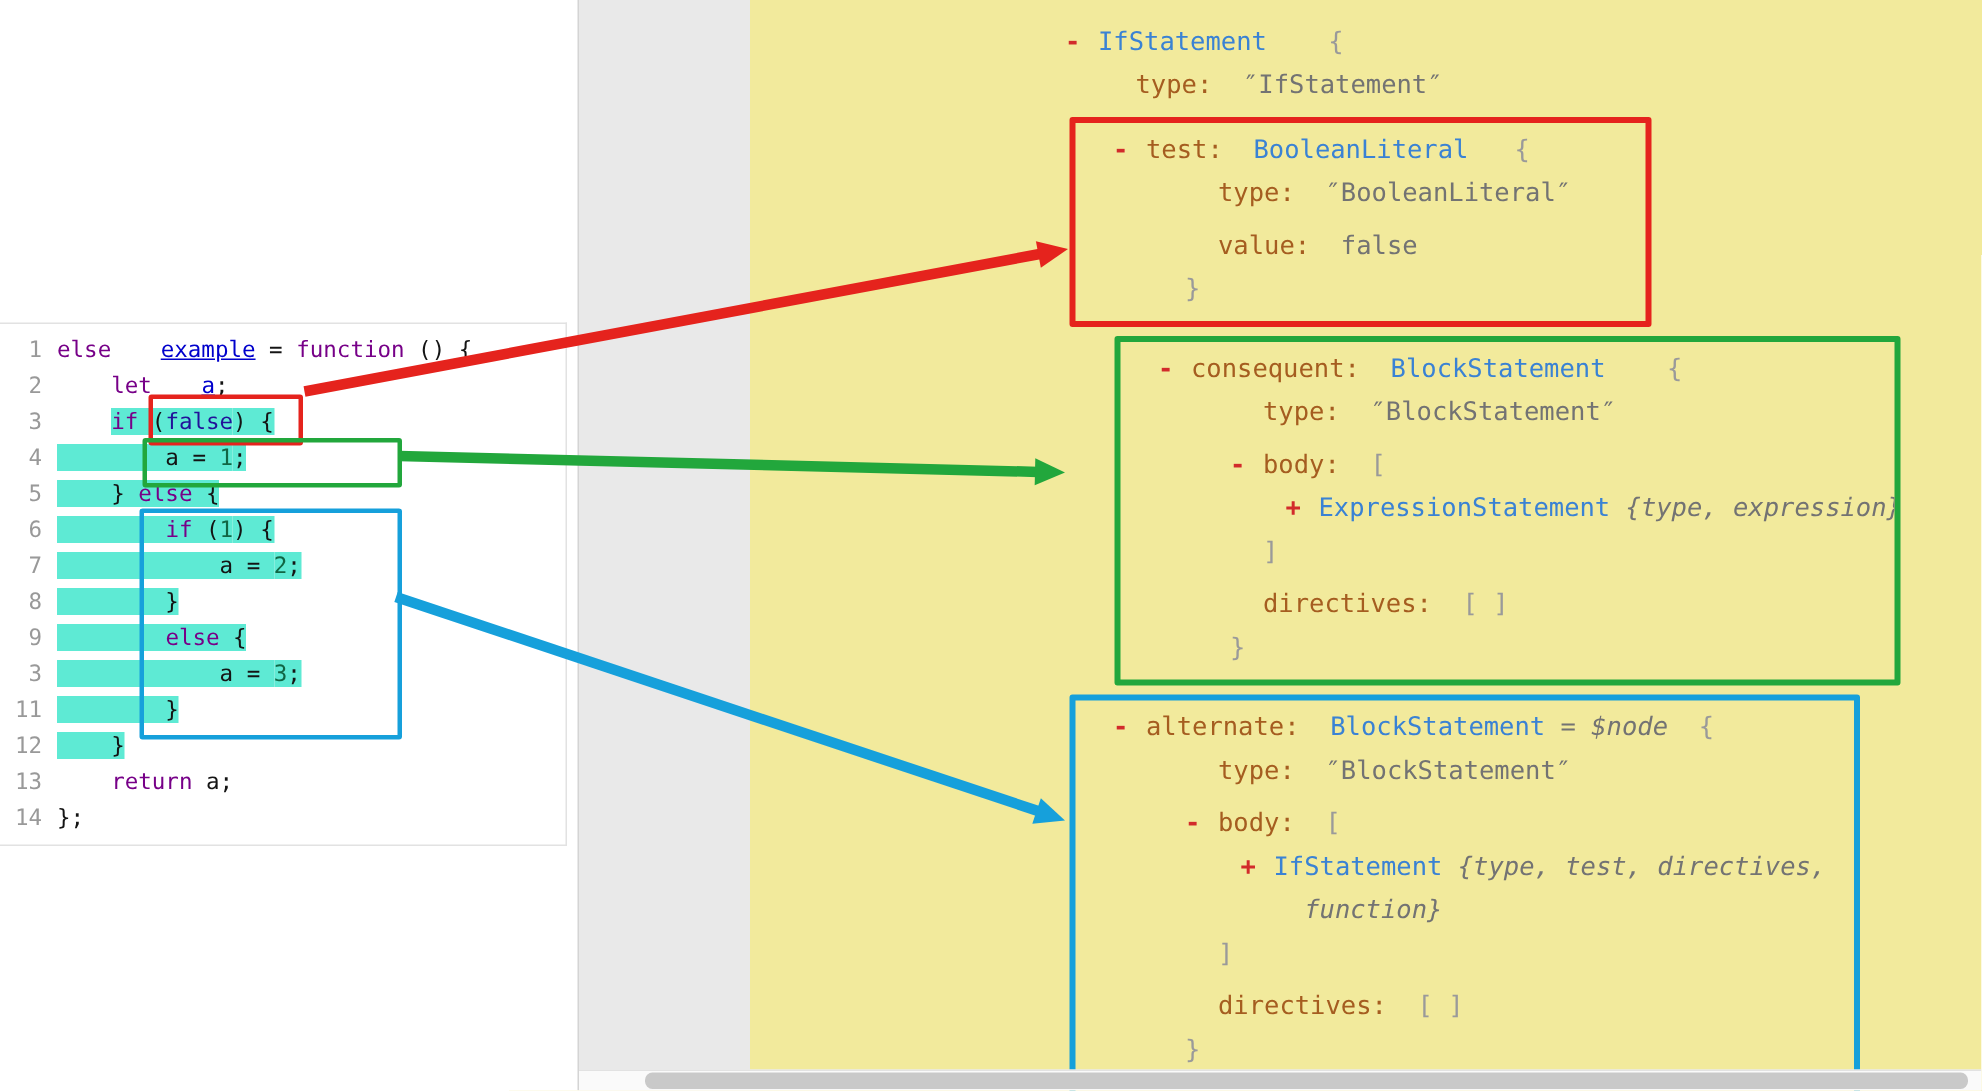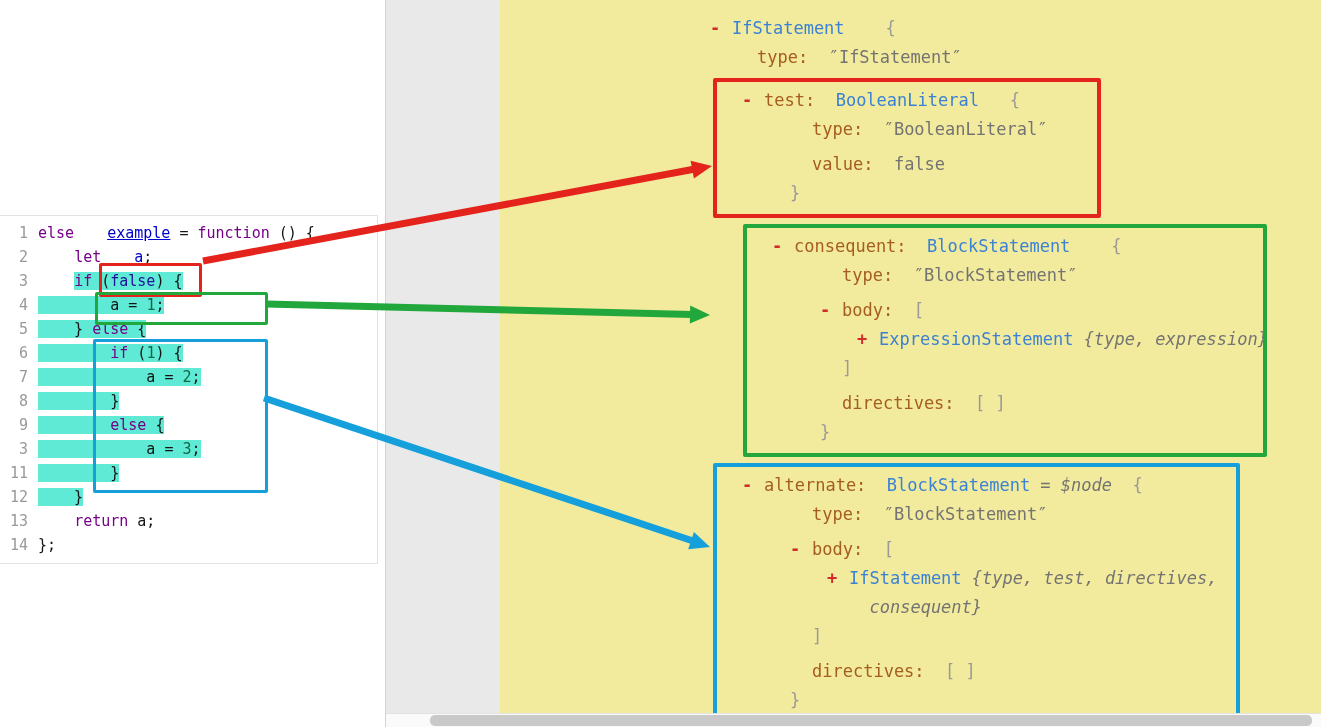--- a/index.html
+++ b/index.html
@@ -105,21 +105,21 @@
         <div class="ast-row lvl3"><span class="tog">+</span><span class="n">ExpressionStatement </span><span class="m">{type, expression}</span></div>
         <div class="ast-row lvl2"><span class="tog"></span><span class="b">]</span></div>
         <div class="ast-row lvl2 gap"><span class="tog"></span><span class="k">directives:</span><span class="b">  [ ]</span></div>
         <div class="ast-row lvl2"><span class="b">}</span></div>
       </div>
       <div class="ast-box box-blue" style="border-color: rgb(22, 160, 219);">
         <div class="ast-row lvl1"><span class="tog">-</span><span class="k">alternate:</span><span class="n">  BlockStatement</span><span class="m"> = $node</span><span class="b">  {</span></div>
         <div class="ast-row lvl2"><span class="tog"></span><span class="k">type:</span><span class="s">  ″BlockStatement″</span></div>
         <div class="ast-row lvl2 gap"><span class="tog">-</span><span class="k">body:</span><span class="b">  [</span></div>
         <div class="ast-row lvl3"><span class="tog">+</span><span class="n">IfStatement </span><span class="m">{type, test, directives,</span></div>
-        <div class="ast-row lvl3"><span class="tog"></span><span class="m">  consequent}</span></div>
+        <div class="ast-row lvl3"><span class="tog"></span><span class="m">  function}</span></div>
         <div class="ast-row lvl2"><span class="tog"></span><span class="b">]</span></div>
         <div class="ast-row lvl2 gap"><span class="tog"></span><span class="k">directives:</span><span class="b">  [ ]</span></div>
         <div class="ast-row lvl2"><span class="b">}</span></div>
       </div>
     </div>
 
   <div class="hscroll">
     <div class="hthumb"></div>
   </div>
 

